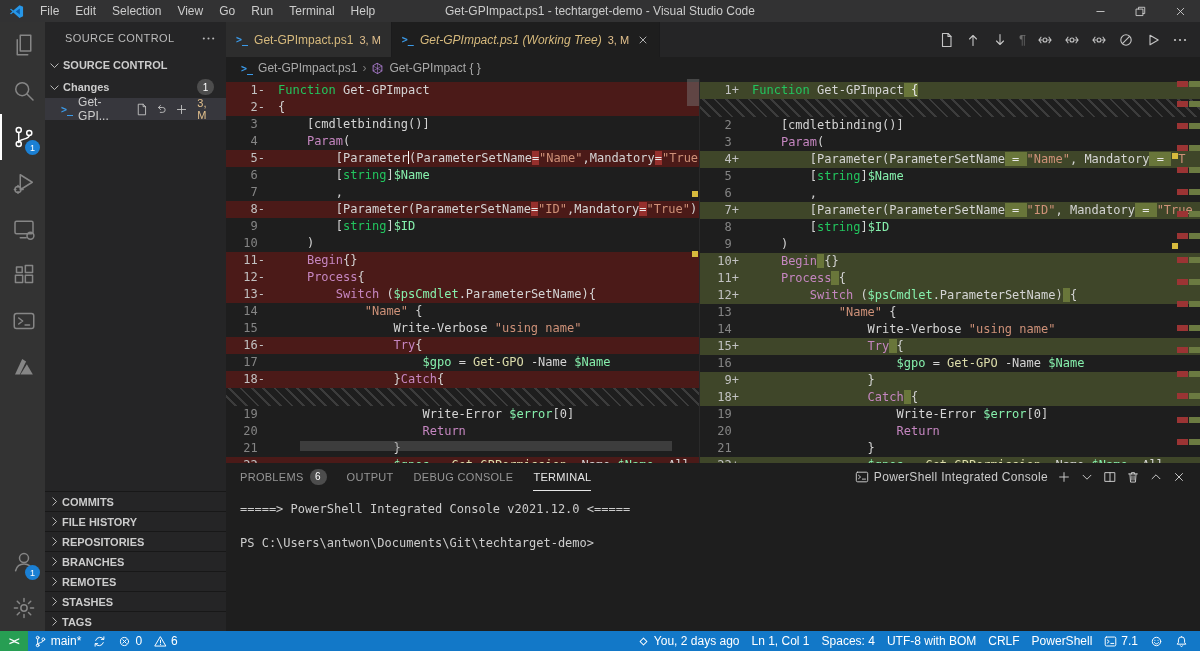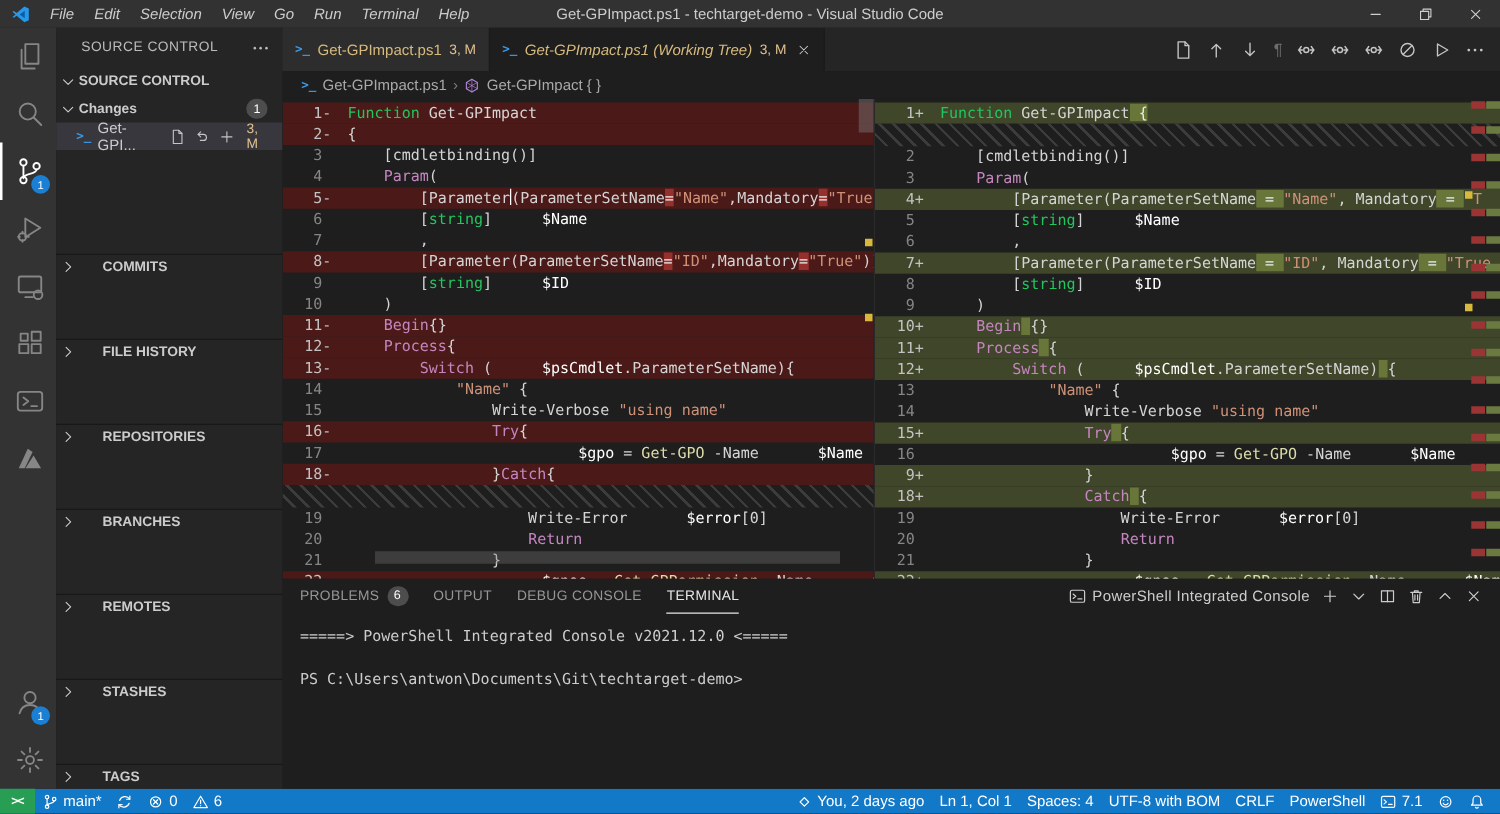--- a/index.html
+++ b/index.html
@@ -2,21 +2,21 @@
 <html><head>
 <meta charset="utf-8">
 <style>
   * { box-sizing: border-box; margin:0; padding:0; }
   html,body { width:1200px; height:651px; overflow:hidden; }
   body { background:#1e1e1e; font-family:"Liberation Sans",sans-serif; font-size:12px; color:#cccccc; position:relative; }
 
   
   .titlebar { height:22px; background:#323233; display:flex; align-items:center; position:relative; }
   .vslogo { width:15px; height:15px; margin:0 8px 0 9px; }
-  .menu-item { padding:0 8px; font-size:12px; color:#cccccc;font-style:italic; }
+  .menu-item { padding:0 8px; font-size:12px; color:#cccccc; }
   .title-text { position:absolute; left:0; right:0; text-align:center; font-size:12px; color:#cccccc; pointer-events:none; }
   .win-controls { margin-left:auto; display:flex; height:100%; position:relative; z-index:2; }
   .win-btn { width:40px; display:flex; align-items:center; justify-content:center; color:#cfcfcf; }
 
   
   .main { display:flex; height:609px; }
 
   
   .activitybar { width:45px; background:#333333; display:flex; flex-direction:column; flex:none; }
   .ab-item { height:46px; display:flex; align-items:center; justify-content:center; color:#868686; position:relative; border-left:2px solid transparent; }
@@ -32,21 +32,21 @@
   .commit-input { margin:4px 8px 6px 8px; background:#3c3c3c; border:1px solid #3c3c3c; color:#a6a6a6; height:25px; padding:0 7px; font-size:12px; font-family:"Liberation Sans",sans-serif; width:165px; }
   .commit-input::placeholder { color:#a6a6a6; }
   .changes-row { height:22px; display:flex; align-items:center; padding:0 12px 0 3px; font-size:11px; font-weight:bold; gap:2px; }
   .changes-row .sp { flex:1; }
   .badge { background:#4d4d4d; color:#ffffff; border-radius:9px; min-width:17px; height:16px; padding:0 4px; font-size:10px; font-weight:normal; display:flex; align-items:center; justify-content:center; }
   .file-row { height:22px; background:#37373d; display:flex; align-items:center; padding-left:16px; gap:5px; color:#cccccc; }
   .file-actions { display:flex; gap:7px; color:#c5c5c5; align-items:center; }
   .file-status { color:#e2c08d; margin:0 8px 0 4px; font-size:11px; }
   .ps-ico { color:#3b9ae8; font-family:"DejaVu Sans Mono",monospace; font-weight:bold; font-size:10px; font-style:italic; }
   .sb-bottom { margin-top:auto; }
-  .sb-bottom-row { height:20px; display:flex; align-items:center; border-top:1px solid rgba(0,0,0,.35); font-size:11px; font-weight:bold; color:#cccccc; padding-left:3px; gap:21px;margin-top:48px; }
+  .sb-bottom-row { height:20px; display:flex; align-items:center; border-top:1px solid rgba(0,0,0,.35); font-size:11px; font-weight:bold; color:#cccccc; padding-left:3px; gap:1px; }
 
   
   .editor { flex:1; min-width:0; display:flex; flex-direction:column; }
   .tabbar { height:35px; background:#252526; display:flex; align-items:stretch; }
   .tab { display:flex; align-items:center; gap:6px; padding:0 10px; background:#2d2d2d; border-right:1px solid #1b1b1c; font-size:12px; }
   .tab-label { color:#d7ba7d; }
   .tab.active { background:#1e1e1e; }
   .tab.italic .tab-label { font-style:italic; }
   .tab-status { color:#e2c08d; font-size:11px; }
   .tab-close { color:#d0d0d0; margin-left:2px; }
@@ -62,21 +62,21 @@
   .pane { overflow:hidden; position:relative; padding-top:3px; }
   .pane.left { width:474px; flex:none; border-right:1px solid #2a2a2a; }
   .pane.right { flex:1; min-width:0; }
   .row { height:17px; line-height:17px; display:flex; white-space:pre; }
   .gut { width:52px; flex:none; text-align:right; padding-right:13px; color:#858585; white-space:pre; }
   .code { flex:1; overflow:hidden; }
   .row.del { background:#4b1a18; }
   .row.add { background:#3f4629; }
   .row.del .gut, .row.add .gut { color:#c2c2c2; }
   .filler { height:18px; background:repeating-linear-gradient(45deg,#1e1e1e 0 6px,#3c3c3c 6px 8px); }
-  .tk-w { color:#d4d4d4; } .tk-b { color:#22c55e; } .tk-v { color:#ffffff;margin-left:40px; }
+  .tk-w { color:#d4d4d4; } .tk-b { color:#22c55e; } .tk-v { color:#86efac; }
   .tk-s { color:#ce9178; } .tk-f { color:#dcdcaa; } .tk-p { color:#c586c0; }
   .hl-del { background:#96302d; color:#e8e8e8; }
   .hl-add { background:#69763a; color:#e8e8e8; }
   .cursor { display:inline-block; width:1px; height:13px; background:#ffffff; vertical-align:-2px; }
   .v-thumb { position:absolute; right:0; top:0; width:12px; height:27px; background:rgba(121,121,121,.45); }
   .h-scrollbar { position:absolute; left:74px; top:362px; width:372px; height:10px; background:rgba(121,121,121,.35); }
   .ruler { position:absolute; right:0; top:0; bottom:0; width:25px; }
   .mark { position:absolute; height:6px; width:11px; }
   .mark.red { right:12px; background:#9b3434; }
   .mark.green { right:0; background:#6b7a41; }

